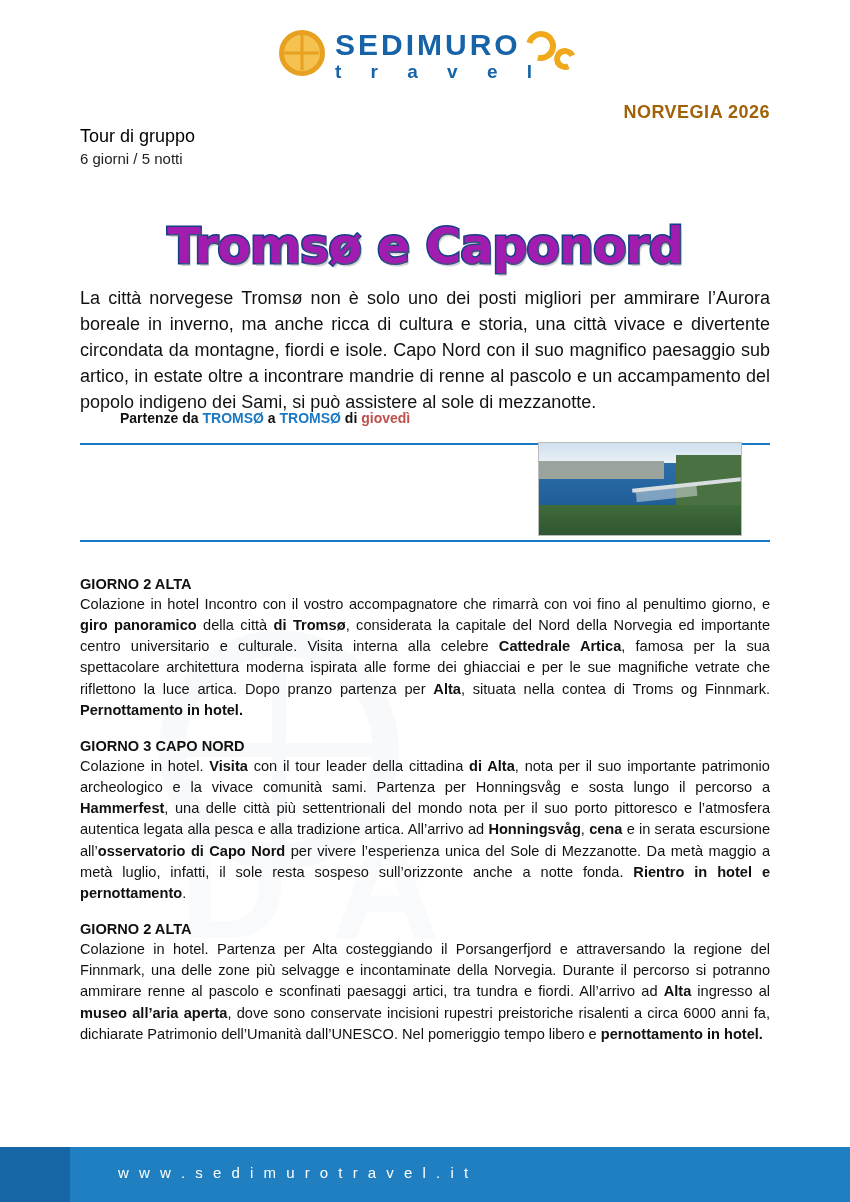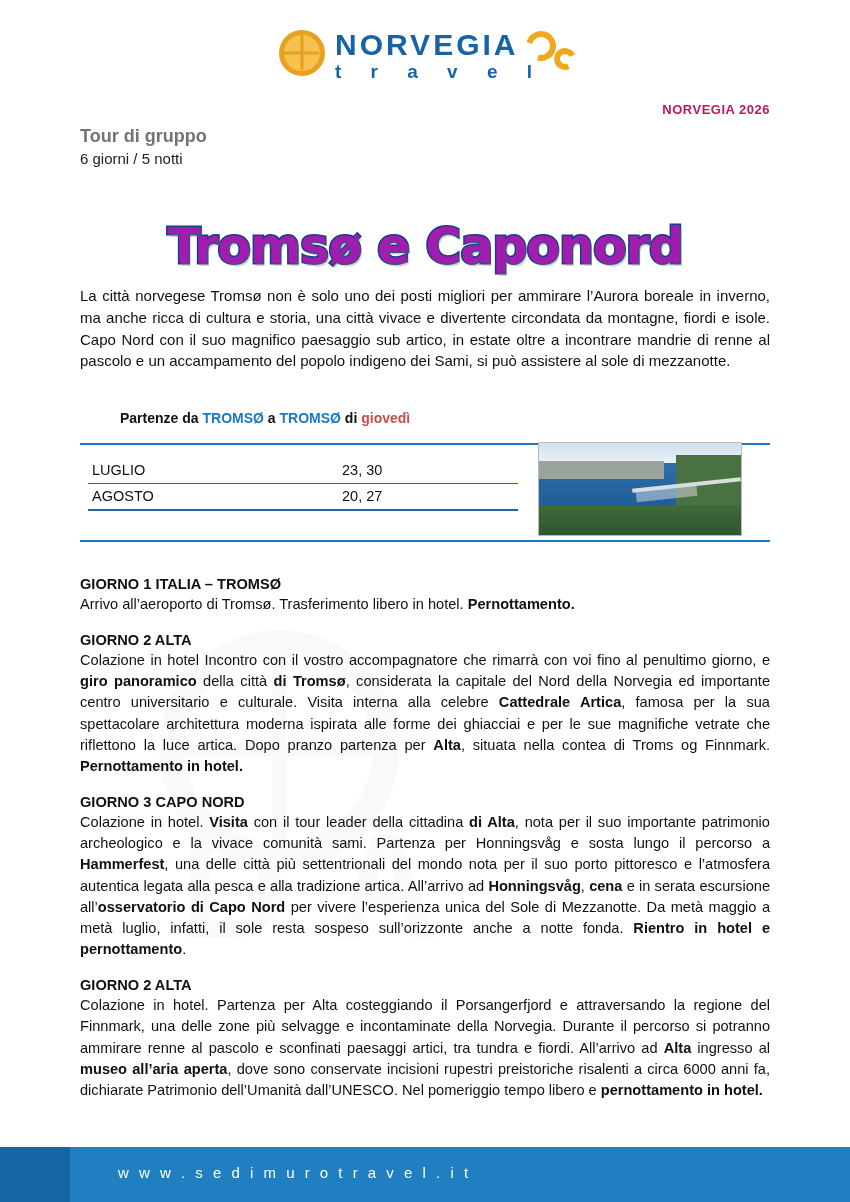--- a/index.html
+++ b/index.html
@@ -154,33 +154,33 @@
     border: 6px solid #f0a81c;
     box-sizing: border-box;
     border-right-color: transparent;
     transform: rotate(20deg);
   }
 
   .country-year {
     position: absolute;
     right: 80px;
     top: 102px;
-    font-size: 13px;
-    font-weight: bold;
-    color: #be185d;
+    font-size: 18px;
+    font-weight: bold;
+    color: #a16207;
     letter-spacing: 0.5px;
   }
 
   .tour-type {
     position: absolute;
     left: 80px;
     top: 126px;
     font-size: 18px;
-    font-weight: bold;
-    color: #737373;
+    font-weight: normal;
+    color: #000000;
   }
   .tour-duration {
     position: absolute;
     left: 80px;
     top: 150px;
     font-size: 15px;
     color: #222;
     text-align: right;
   }
 
@@ -200,21 +200,21 @@
     paint-order: stroke fill;
     text-shadow: 2px 3px 1px rgba(120,120,120,0.35);
   }
 
   
   .intro {
     position: absolute;
     left: 80px;
     top: 285px;
     width: 690px;
-    font-size: 15px;
+    font-size: 18px;
     line-height: 1.45;
     color: #111;
     text-align: justify;
   }
 
   
   .departures-line {
     position: absolute;
     left: 120px;
     top: 410px;
@@ -343,69 +343,53 @@
 
 <div class="watermark">
   <div class="wm-globe"></div>
   <div class="wm-text">D A</div>
 </div>
 
 <div class="page">
 
   <div class="logo-wrap">
     <div class="logo-globe"></div>
-    <div class="logo-sedimuro">NORVEGIA</div>
+    <div class="logo-sedimuro">SEDIMURO</div>
     <div class="logo-travel">t r a v e l</div>
     <div class="logo-ring"></div>
     <div class="logo-ring2"></div>
   </div>
 
   <div class="country-year">NORVEGIA 2026</div>
   <div class="tour-type">Tour di gruppo</div>
   <div class="tour-duration">6 giorni / 5 notti</div>
 
   <div class="title">Tromsø e Caponord</div>
 
   <div class="intro">La città norvegese Tromsø non è solo uno dei posti migliori per ammirare l’Aurora boreale in inverno, ma anche ricca di cultura e storia,  una città vivace e divertente circondata da montagne, fiordi e isole. Capo Nord con il suo magnifico paesaggio sub artico, in estate oltre a incontrare mandrie di renne al pascolo e un accampamento del popolo indigeno dei Sami, si può assistere al sole di mezzanotte.</div>
 
   <div class="departures-line">
     <span>Partenze da </span><span class="city">TROMSØ</span><span> a </span><span class="city">TROMSØ</span><span> di </span><span class="day">giovedì</span>
   </div>
 
   <div class="rule top"></div>
   <div class="rule bottom"></div>
 
-  <table class="months">
-    <tbody>
-        <tr>
-      <td class="mname">LUGLIO</td>
-      <td class="mdates">23, 30</td>
-    </tr>
-    <tr>
-      <td class="mname">AGOSTO</td>
-      <td class="mdates">20, 27</td>
-    </tr>
-  </tbody>
-    </table>
 
   <div class="photo">
     <div class="sky"></div>
     <div class="water"></div>
     <div class="town"></div>
     <div class="land-right"></div>
     <div class="bridge2"></div>
     <div class="bridge"></div>
     <div class="land-bottom"></div>
   </div>
 
   <div class="itinerary">
-    <div class="day-block">
-      <div class="day-head">GIORNO 1  ITALIA – TROMSØ</div>
-      <div class="day-body">Arrivo all’aeroporto di Tromsø. Trasferimento libero in hotel. <b>Pernottamento.</b></div>
-    </div>
     <div class="day-block">
       <div class="day-head">GIORNO 2  ALTA</div>
       <div class="day-body">Colazione in hotel Incontro con il vostro accompagnatore che rimarrà con voi fino al penultimo giorno, e <b>giro panoramico</b> della città <b>di Tromsø</b>, considerata la capitale del Nord della Norvegia ed importante centro universitario e culturale. Visita interna alla celebre <b>Cattedrale Artica</b>, famosa per la sua spettacolare architettura moderna ispirata alle forme dei ghiacciai e per le sue magnifiche vetrate che riflettono la luce artica. Dopo pranzo partenza per <b>Alta</b>, situata nella contea di Troms og Finnmark. <b>Pernottamento in hotel.</b></div>
     </div>
     <div class="day-block">
       <div class="day-head">GIORNO 3  CAPO NORD</div>
       <div class="day-body">Colazione in hotel. <b>Visita</b> con il tour leader della cittadina <b>di Alta</b>, nota per il suo importante patrimonio archeologico e la vivace comunità sami. Partenza per Honningsvåg e sosta lungo il percorso a <b>Hammerfest</b>, una delle città più settentrionali del mondo nota per il suo porto pittoresco e l’atmosfera autentica legata alla pesca e alla tradizione artica. All’arrivo ad <b>Honningsvåg</b>, <b>cena</b> e in serata escursione all’<b>osservatorio di Capo Nord</b> per vivere l’esperienza unica del Sole di Mezzanotte. Da metà maggio a metà luglio, infatti, il sole resta sospeso sull’orizzonte anche a notte fonda. <b>Rientro in hotel e pernottamento</b>.</div>
     </div>
     <div class="day-block">
       <div class="day-head">GIORNO 2  ALTA</div>

